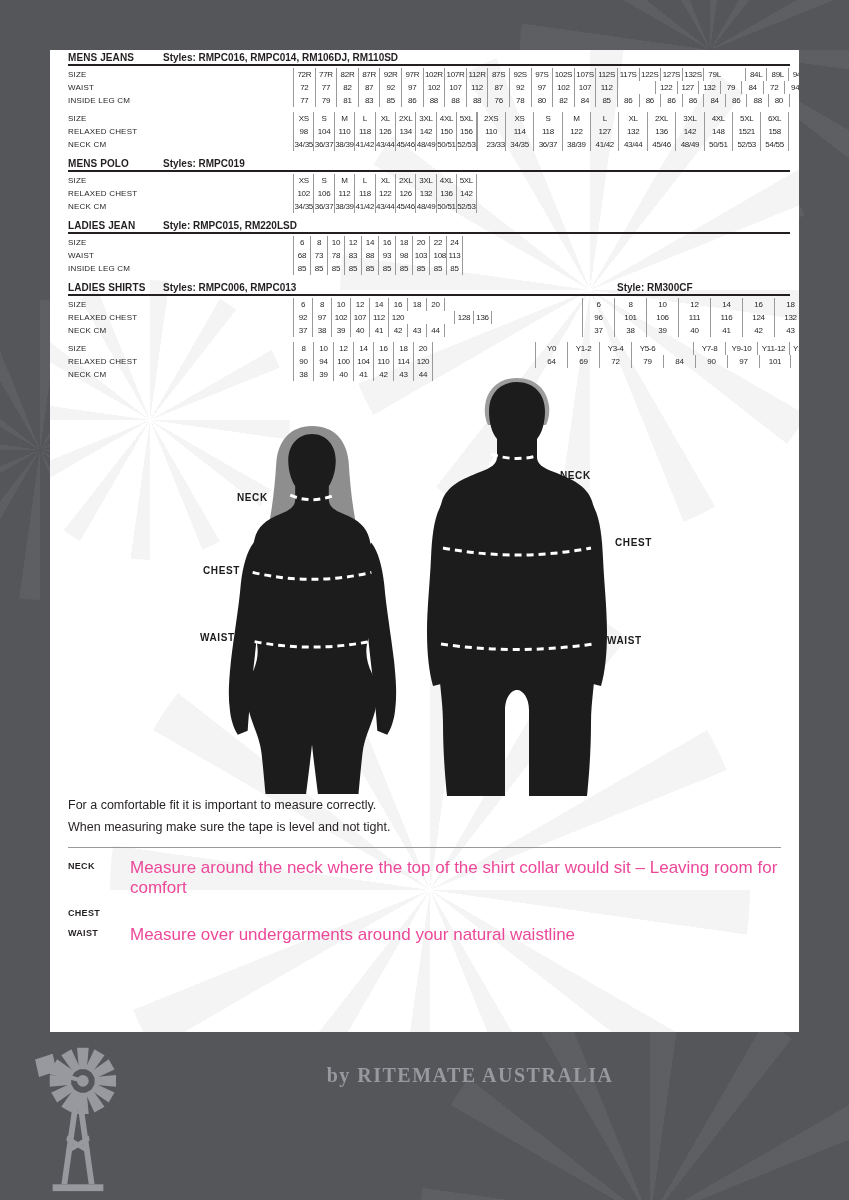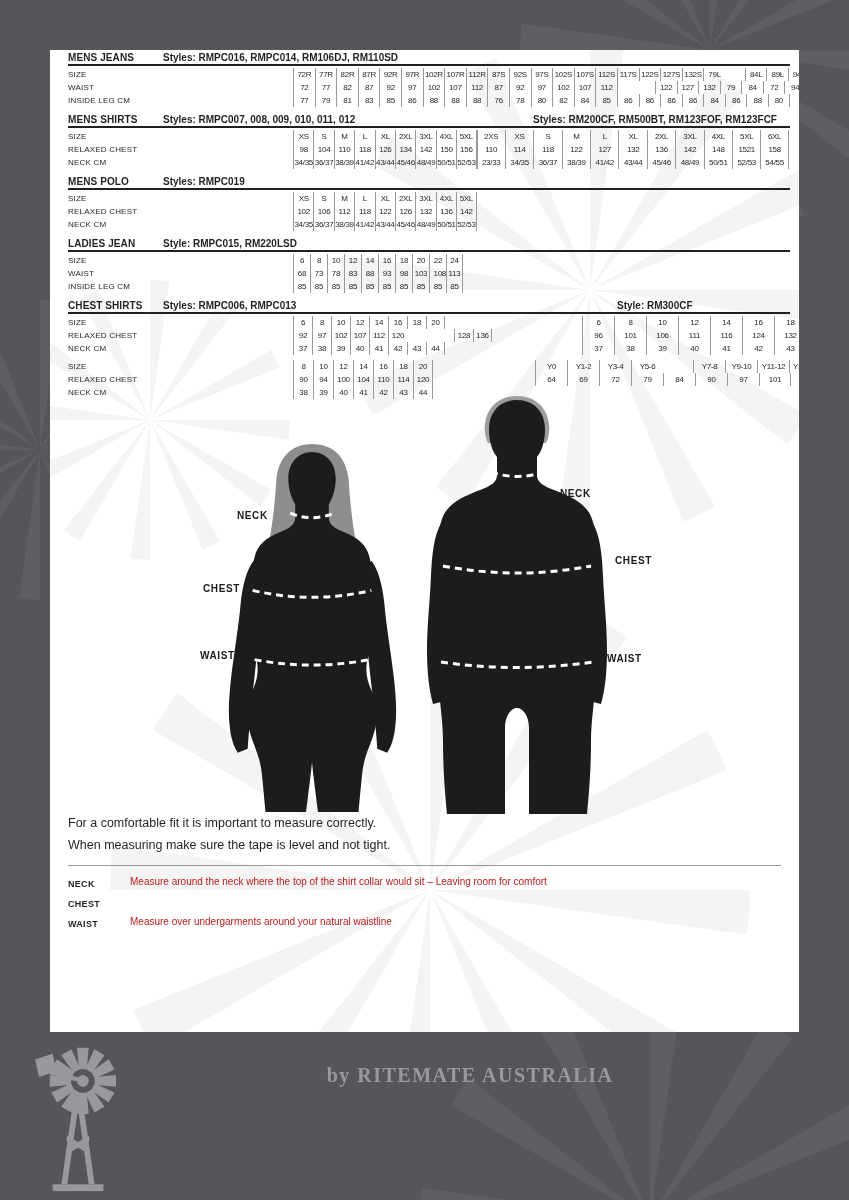--- a/index.html
+++ b/index.html
@@ -39,21 +39,21 @@
   .cell:last-child{border-right:1px solid #999;}
 
   .figure-area{position:relative;height:408px;width:722px;}
   .fig-label{position:absolute;font-size:10px;font-weight:bold;color:#1b1b1b;letter-spacing:0.6px;}
   .fig-svg{position:absolute;}
 
   .notes p{margin:0;font-size:12.5px;line-height:22px;color:#231F20;}
   .notes-divider{border:none;border-top:1px solid #999;margin:9px 0 10px 0;width:713px;}
   .def-row{display:flex;margin-bottom:7px;width:713px;}
   .def-term{width:62px;flex:none;font-size:9px;font-weight:bold;color:#231F20;padding-top:3px;letter-spacing:0.3px;}
-  .def-text{font-size:10px;color:#b91c1c;text-align:right;}
+  .def-text{font-size:17px;color:#ec4899;}
 
   .footer{position:absolute;left:0;top:1032px;width:849px;height:168px;}
   .footer-inner{position:relative;width:100%;height:100%;z-index:2;}
   .windmill{position:absolute;left:28px;top:8px;}
   .brand-block{position:absolute;left:110px;top:28px;width:720px;text-align:center;}
   .brand{font-family:"Liberation Serif",serif;font-weight:bold;font-size:47px;line-height:52px;
     color:#97999E;letter-spacing:3px;white-space:nowrap;}
   .byline{font-family:"Liberation Serif",serif;font-weight:bold;font-size:20px;color:#97999E;
     letter-spacing:1.5px;margin-top:4px;}
 </style>
@@ -159,25 +159,20 @@
                 <div class="cell" style="width: 21.6px;">84</div>
                 <div class="cell" style="width: 21.6px;">86</div>
                 <div class="cell" style="width: 21.6px;">88</div>
                 <div class="cell" style="width: 21.6px;">80</div>
               </div>
             </div>
           </div>
       </div>
 
       <div class="chart-section s1">
-        <div class="sec-head">
-          <span class="sec-name">MENS SHIRTS</span>
-          <span class="sec-styles">Styles: RMPC007, 008, 009, 010, 011, 012</span>
-          <span class="sec-right-styles">Styles: RM200CF, RM500BT, RM123FOF, RM123FCF</span>
-        </div>
         <div class="tbody">
             <div class="label-col">
               <div class="row-label">SIZE</div>
               <div class="row-label">RELAXED CHEST</div>
               <div class="row-label">NECK CM</div>
             </div>
             <div class="ggrid">
               <div class="trow">
                 <div class="cell" style="width: 20.4px;">XS</div>
                 <div class="cell" style="width: 20.4px;">S</div>
@@ -233,21 +228,21 @@
                 <div class="cell" style="width: 28.4px;">122</div>
                 <div class="cell" style="width: 28.4px;">127</div>
                 <div class="cell" style="width: 28.4px;">132</div>
                 <div class="cell" style="width: 28.4px;">136</div>
                 <div class="cell" style="width: 28.4px;">142</div>
                 <div class="cell" style="width: 28.4px;">148</div>
                 <div class="cell" style="width: 28.4px;">1521</div>
                 <div class="cell" style="width: 28.4px;">158</div>
               </div>
               <div class="trow">
-                <div class="cell" style="width: 28.4px;">23/33</div>
+                <div class="cell" style="width: 28.4px; text-align: right;">23/33</div>
                 <div class="cell" style="width: 28.4px;">34/35</div>
                 <div class="cell" style="width: 28.4px;">36/37</div>
                 <div class="cell" style="width: 28.4px;">38/39</div>
                 <div class="cell" style="width: 28.4px;">41/42</div>
                 <div class="cell" style="width: 28.4px;">43/44</div>
                 <div class="cell" style="width: 28.4px;">45/46</div>
                 <div class="cell" style="width: 28.4px;">48/49</div>
                 <div class="cell" style="width: 28.4px;">50/51</div>
                 <div class="cell" style="width: 28.4px;">52/53</div>
                 <div class="cell" style="width: 28.4px;">54/55</div>
@@ -352,21 +347,21 @@
                 <div class="cell" style="width: 17px;">85</div>
                 <div class="cell" style="width: 17px;">85</div>
                 <div class="cell" style="width: 17px;">85</div>
               </div>
             </div>
           </div>
       </div>
 
       <div class="chart-section s4">
         <div class="sec-head">
-          <span class="sec-name">CHEST SHIRTS</span>
+          <span class="sec-name">LADIES SHIRTS</span>
           <span class="sec-styles">Styles: RMPC006, RMPC013</span>
           <span class="sec-right-styles">Style: RM300CF</span>
         </div>
         <div class="tbody">
             <div class="label-col">
               <div class="row-label">SIZE</div>
               <div class="row-label">RELAXED CHEST</div>
               <div class="row-label">NECK CM</div>
             </div>
             <div class="ggrid">

